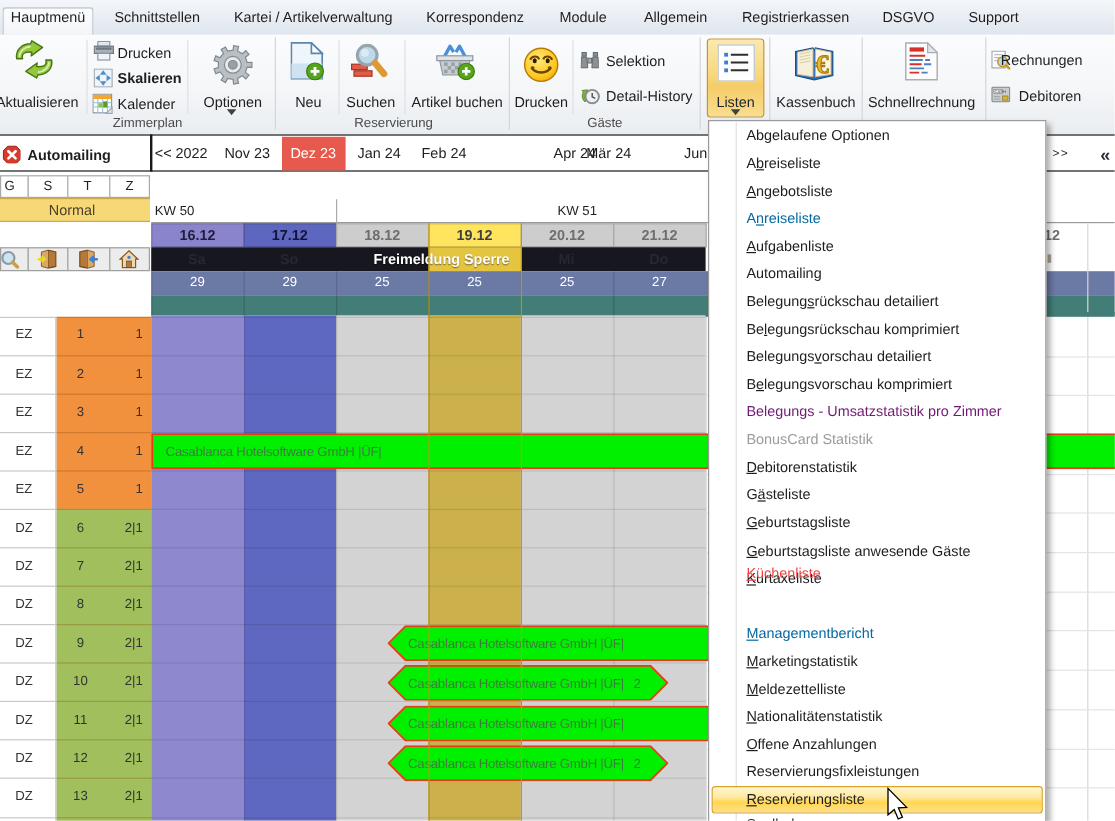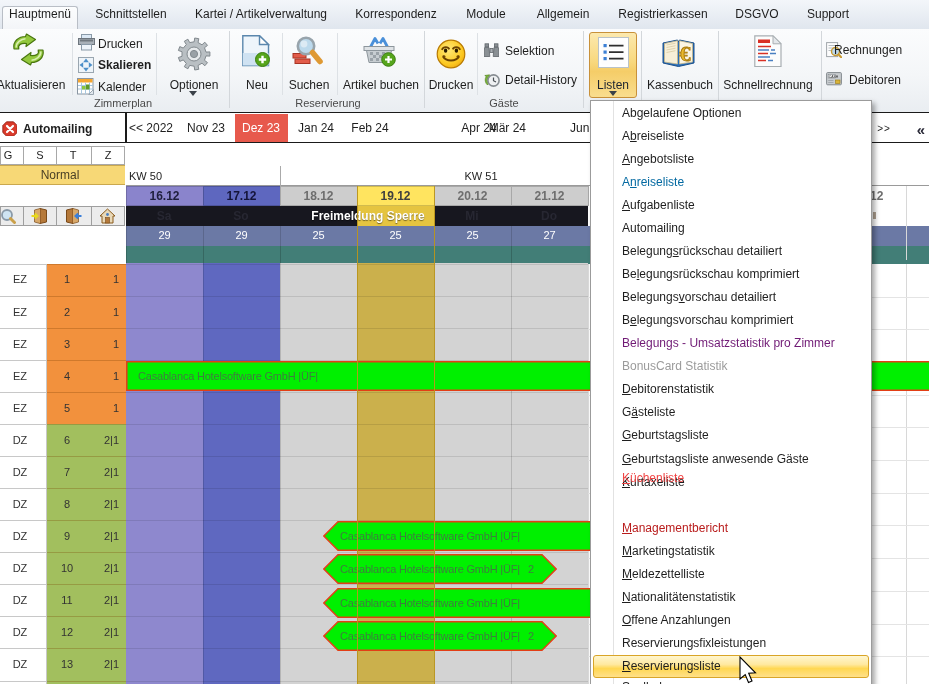--- a/index.html
+++ b/index.html
@@ -458,21 +458,21 @@
 <div class="t" style="left:622px;top:286.2px;height:23px;line-height:23px;color:#1e1e1e;z-index:13">Belegungs<u>v</u>orschau detailiert</div>
 <div class="t" style="left:622px;top:309.3px;height:23px;line-height:23px;color:#1e1e1e;z-index:13">B<u>e</u>legungsvorschau komprimiert</div>
 <div class="t" style="left:622px;top:332.3px;height:23px;line-height:23px;color:#701a75;z-index:13">Belegungs - Umsatzstatistik pro Zimmer</div>
 <div class="t" style="left:622px;top:355.3px;height:23px;line-height:23px;color:#9b9b9b;z-index:13">BonusCard Statistik</div>
 <div class="t" style="left:622px;top:378.4px;height:23px;line-height:23px;color:#1e1e1e;z-index:13"><u>D</u>ebitorenstatistik</div>
 <div class="t" style="left:622px;top:401.4px;height:23px;line-height:23px;color:#1e1e1e;z-index:13">G<u>ä</u>steliste</div>
 <div class="t" style="left:622px;top:424.4px;height:23px;line-height:23px;color:#1e1e1e;z-index:13"><u>G</u>eburtstagsliste</div>
 <div class="t" style="left:622px;top:447.5px;height:23px;line-height:23px;color:#1e1e1e;z-index:13"><u>G</u>eburtstagsliste anwesende Gäste</div>
 <div class="t" style="left:622px;top:470.5px;height:23px;line-height:23px;color:#1e1e1e;z-index:13"><u>K</u>urtaxeliste</div>
 <div class="t" style="left:622px;top:467px;height:23px;line-height:23px;color:#ef4444;z-index:13"><u>K</u>üchenliste</div>
-<div class="t" style="left:622px;top:516.5px;height:23px;line-height:23px;color:#b91c1c;z-index:13"><u>M</u>anagementbericht</div>
+<div class="t" style="left:622px;top:516.5px;height:23px;line-height:23px;color:#0369a1;z-index:13"><u>M</u>anagementbericht</div>
 <div class="t" style="left:622px;top:539.6px;height:23px;line-height:23px;color:#1e1e1e;z-index:13"><u>M</u>arketingstatistik</div>
 <div class="t" style="left:622px;top:562.6px;height:23px;line-height:23px;color:#1e1e1e;z-index:13"><u>M</u>eldezettelliste</div>
 <div class="t" style="left:622px;top:585.6px;height:23px;line-height:23px;color:#1e1e1e;z-index:13"><u>N</u>ationalitätenstatistik</div>
 <div class="t" style="left:622px;top:608.7px;height:23px;line-height:23px;color:#1e1e1e;z-index:13"><u>O</u>ffene Anzahlungen</div>
 <div class="t" style="left:622px;top:631.7px;height:23px;line-height:23px;color:#1e1e1e;z-index:13">Reservierungsfixleistungen</div>
 <div class="a" style="left:593px;top:654.5px;width:276px;height:23px;background:linear-gradient(#fff6cf,#ffe9a0 40%,#ffd752 60%,#ffe08a);border:1px solid #d9a528;border-radius:3px;z-index:12"></div>
 <div class="t" style="left:622px;top:654.7px;height:23px;line-height:23px;color:#1e1e1e;z-index:13"><u>R</u>eservierungsliste</div>
 <div class="t" style="left:622px;top:680px;z-index:13">Saalbelegung</div>
 <svg class="a" style="left:739px;top:656px;z-index:20" width="20" height="29" viewBox="0 0 20 29">
 <path d="M1 1 L1 23 L6.2 18.6 L9.5 26.5 L13 25 L9.7 17.3 L16.5 16.8 Z" fill="#fff" stroke="#000" stroke-width="1.1"></path>

